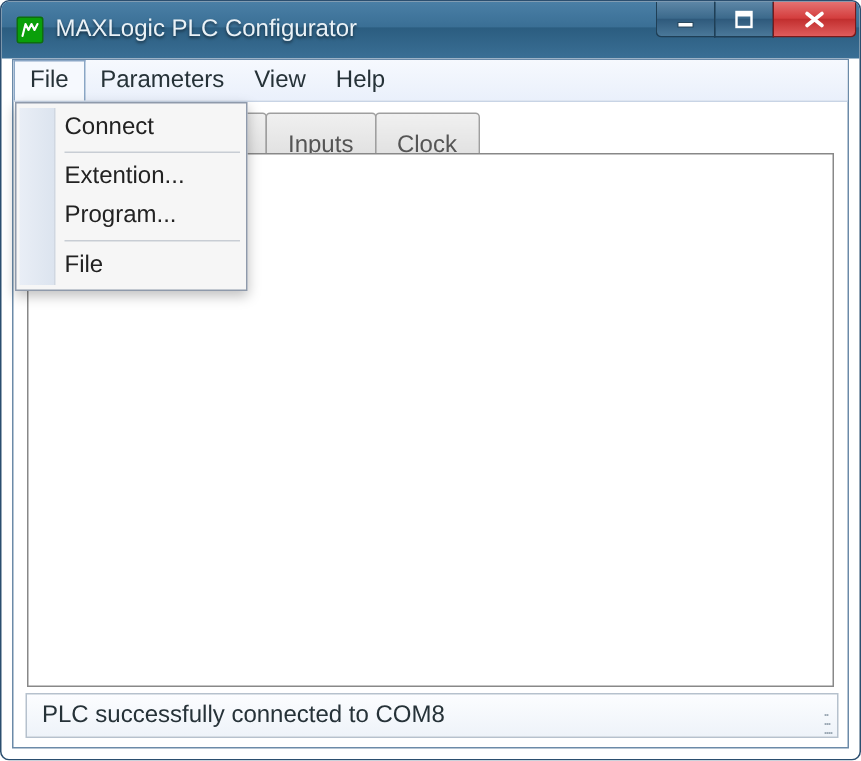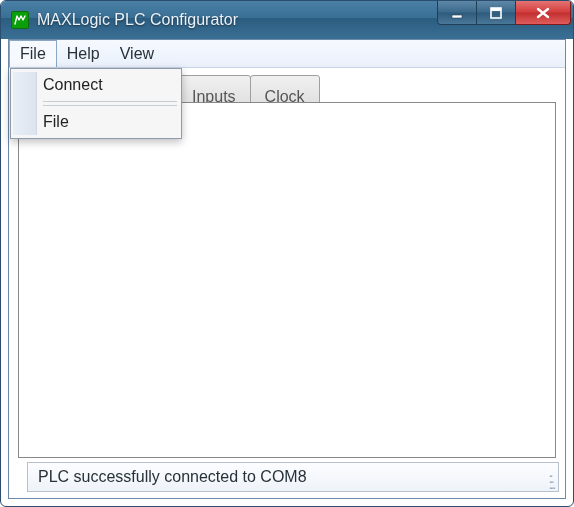--- a/index.html
+++ b/index.html
@@ -127,21 +127,21 @@
   }
   .tab.first { min-width: 160px; }
   .content-pane {
     position: absolute;
     top: 34px; left: 9px; right: 9px; bottom: 40px;
     border: 1px solid #888;
     background: #fff;
   }
   .statusbar {
     position: absolute;
-    left: 18px; right: 6px; bottom: 6px;
+    left: 8px; right: 6px; bottom: 6px;
     height: 30px;
     border: 1px solid #b6c1cd;
     background: linear-gradient(to bottom,#fcfdff,#eef3f9);
     display: flex;
     align-items: center;
     padding: 0 10px;
     font-size: 16px;
     color: #263238;
   }
   .statusbar .grip {
@@ -149,21 +149,21 @@
     right: 4px; bottom: 3px;
     color: #9aa7b3;
     font-size: 12px;
     letter-spacing: -2px;
     line-height: 6px;
   }
   .dropdown {
     position: absolute;
     top: 27px;
     left: 0px;
-    width: 172px;
+    width: 155px;
     background: #f6f6f6;
     border: 1px solid #8f9aab;
     box-shadow: 0 3px 8px rgba(0,0,0,0.25);
     z-index: 9;
     padding: 3px 2px;
     font-size: 16px;
     color: #222;
   }
   .dropdown .dd-item {
     padding: 4px 8px 4px 30px;
@@ -218,29 +218,34 @@
 
   <div class="client">
 
     <div class="menubar">
       <div class="menuitem active">
         <span>File</span>
         <div class="dropdown">
           <div class="dd-gutter"></div>
           <div class="dd-item">Connect</div>
           <div class="dd-sep"></div>
+          <div class="dd-item">Extention...</div>
+          <div class="dd-item">Program...</div>
           <div class="dd-sep"></div>
           <div class="dd-item">File</div>
         </div>
       </div>
       <div class="menuitem">
-        <span>Help</span>
+        <span>Parameters</span>
       </div>
       <div class="menuitem">
         <span>View</span>
+      </div>
+      <div class="menuitem">
+        <span>Help</span>
       </div>
     </div>
 
     <div class="toolbar-area">
       <div class="tabstrip">
         <div class="tab first" style="justify-content:flex-end;">
           <span>n</span>
         </div>
         <div class="tab">
           <span>Inputs</span>

